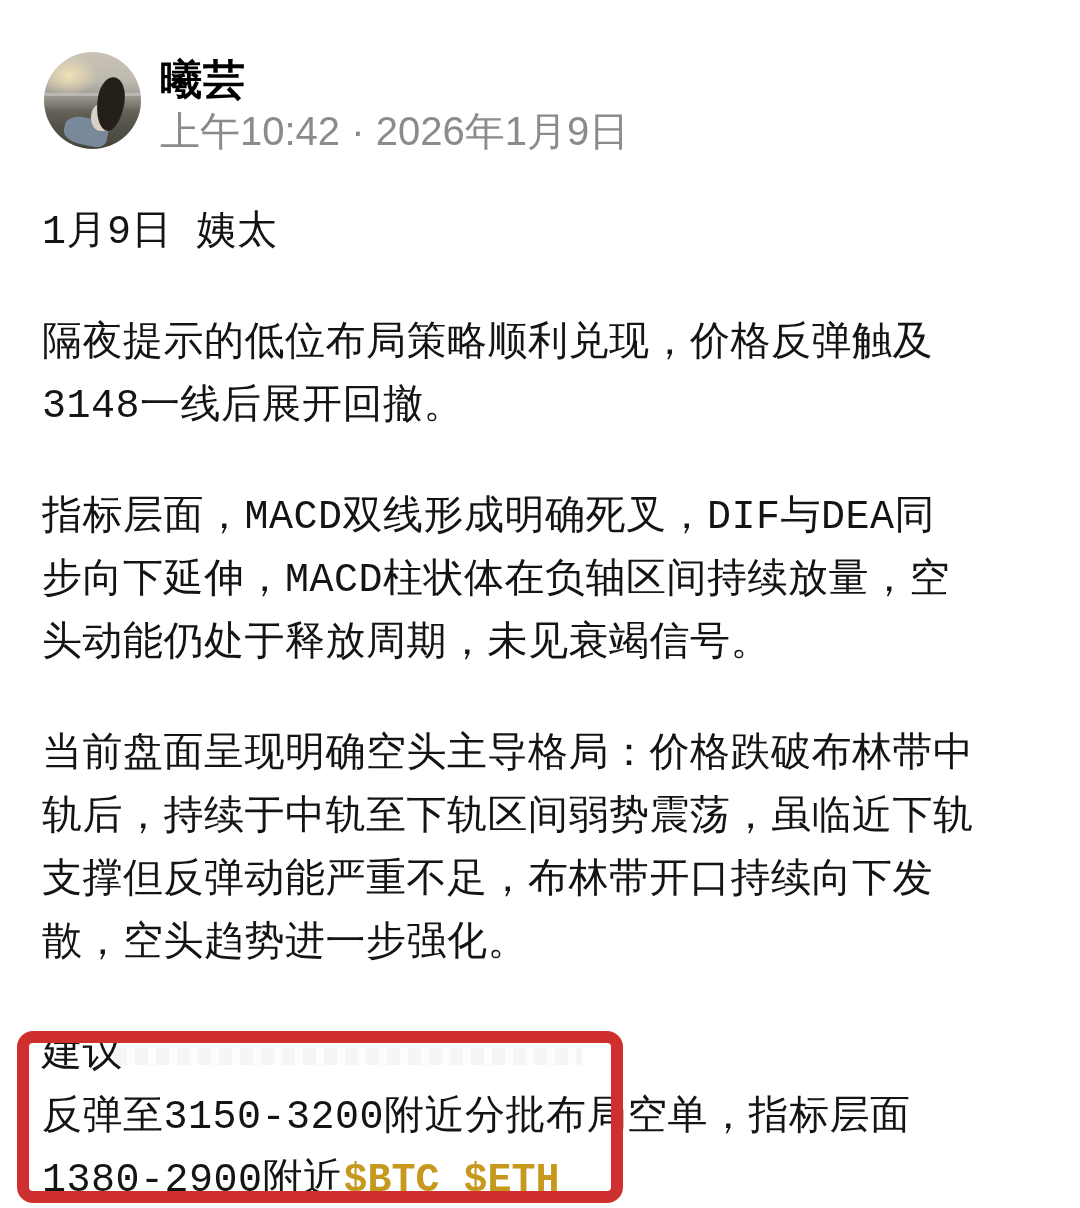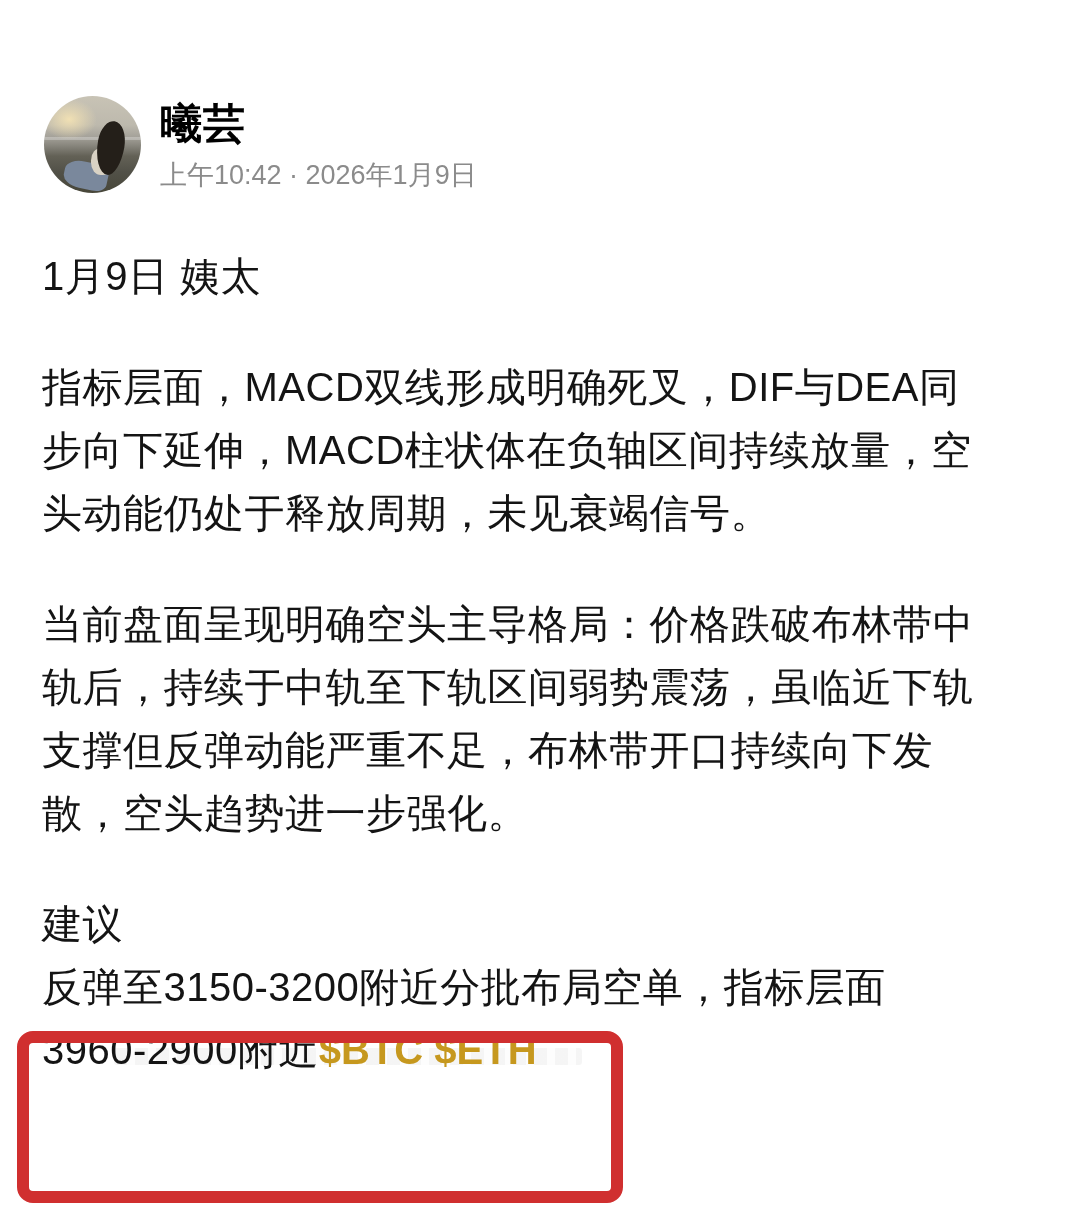--- a/index.html
+++ b/index.html
@@ -20,21 +20,20 @@
     height: 1208px;
     background: var(--page-bg);
     overflow: hidden;
   }
 
   
   .header {
     display: flex;
     align-items: flex-start;
     padding: 52px 40px 0 44px;
-    margin-top: 44px;
   }
   .avatar {
     position: relative;
     width: 97px;
     height: 97px;
     border-radius: 50%;
     overflow: hidden;
     flex: none;
     background:
       radial-gradient(38% 28% at 26% 24%, rgba(243,226,180,0.95), rgba(243,226,180,0) 75%),
@@ -62,40 +61,41 @@
   }
   .header-text { margin-left: 19px; padding-top: 3px; }
   .author {
     font-size: 42px;
     font-weight: 700;
     color: #000;
     line-height: 50px;
     letter-spacing: 1px;
   }
   .timestamp {
-    font-size: 27px;
+    font-size: 40px;
     color: var(--timestamp-gray);
     line-height: 44px;
     margin-top: 4px;
   }
 
   
   .body-text {
     position: relative;
     z-index: 2;
     margin-top: 48px;
     padding: 0 38px 0 42px;
     color: var(--body-text);
   }
   .para {
     font-size: 40px;
     line-height: 63px;
     margin: 0 0 48px 0;
     white-space: pre-line;
     letter-spacing: 0.5px;
+    font-family: Liberation Mono, monospace;
   }
   .para:last-child { margin-bottom: 0; }
   .tickers {
     color: var(--ticker-gold);
     font-weight: 700;
     letter-spacing: 0;
   }
 
   
   .annotation-box {
@@ -137,27 +137,29 @@
       <div class="hair"></div>
     </div>
     <div class="header-text">
       <div class="author">曦芸</div>
       <div class="timestamp">上午10:42 · 2026年1月9日</div>
     </div>
   </div>
 
   <div class="body-text">
     <p class="para">1月9日 姨太</p>
+    <p class="para">隔夜提示的低位布局策略顺利兑现，价格反弹触及
+3148一线后展开回撤。</p>
     <p class="para">指标层面，MACD双线形成明确死叉，DIF与DEA同
 步向下延伸，MACD柱状体在负轴区间持续放量，空
 头动能仍处于释放周期，未见衰竭信号。</p>
     <p class="para">当前盘面呈现明确空头主导格局：价格跌破布林带中
 轨后，持续于中轨至下轨区间弱势震荡，虽临近下轨
 支撑但反弹动能严重不足，布林带开口持续向下发
 散，空头趋势进一步强化。</p>
-    <p class="para"><span>建议</span><br><span>反弹至3150-3200附近分批布局空单，指标层面</span><br><span>3960-2900附近</span><span class="tickers">$BTC $ETH</span></p>
+    <p class="para"><span>建议</span><br><span>反弹至3150-3200附近分批布局空单，指标层面</span><br><span>1380-2900附近</span><span class="tickers">$BTC $ETH</span></p>
   </div>
 
   <div class="watermark-artifact"></div>
 
   <div class="annotation-box"></div>
 
 </div>
 
 </body></html>

